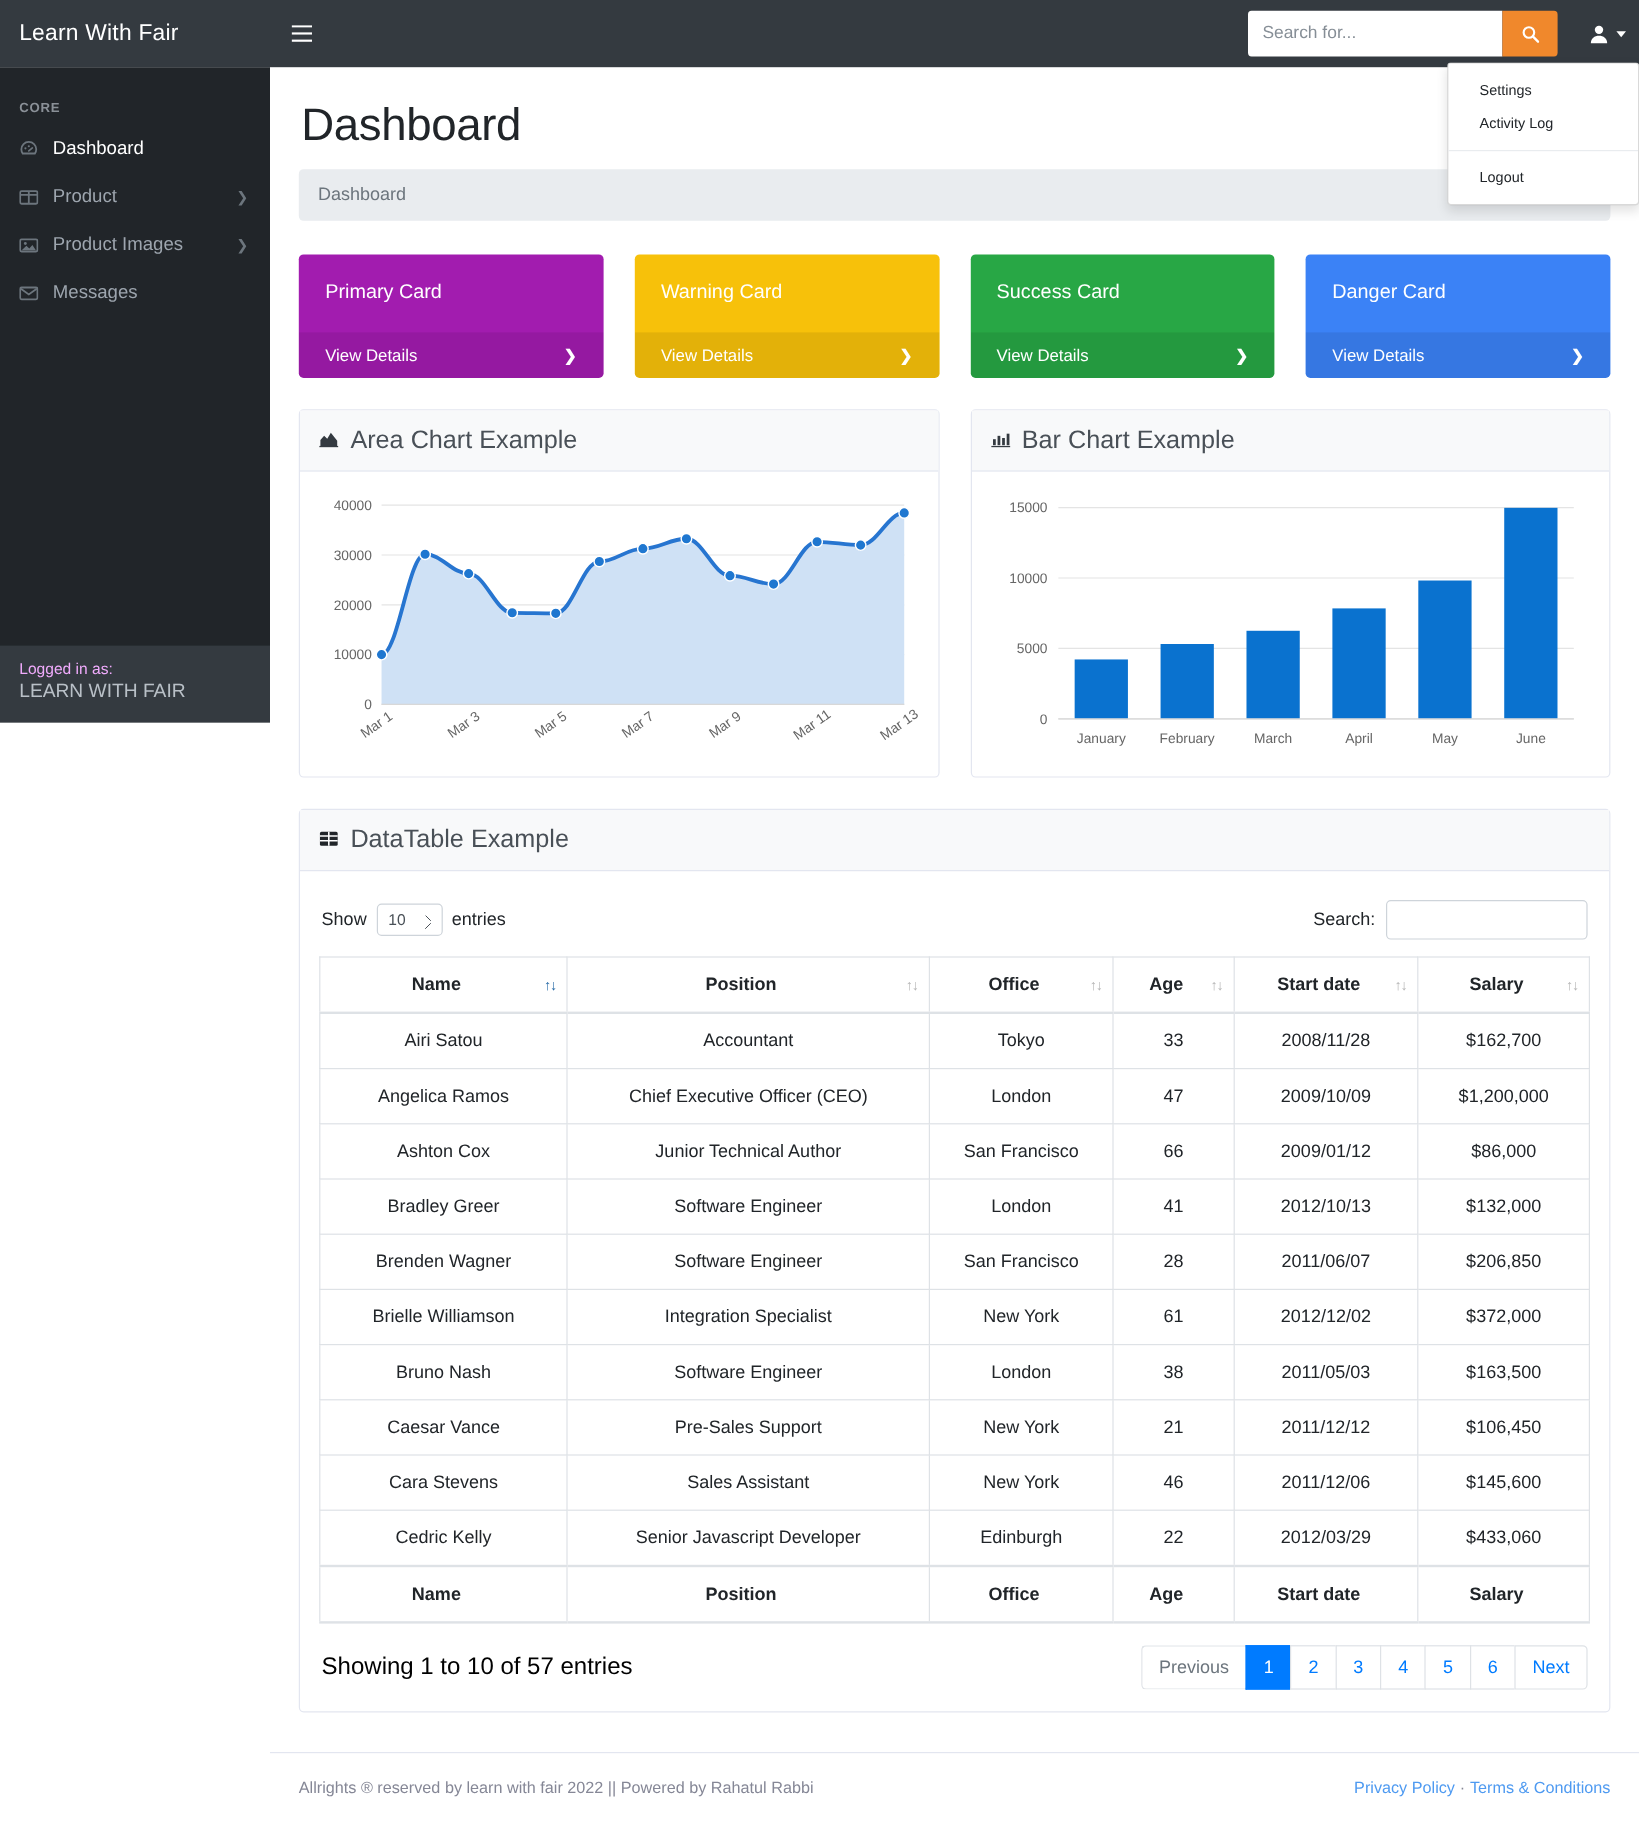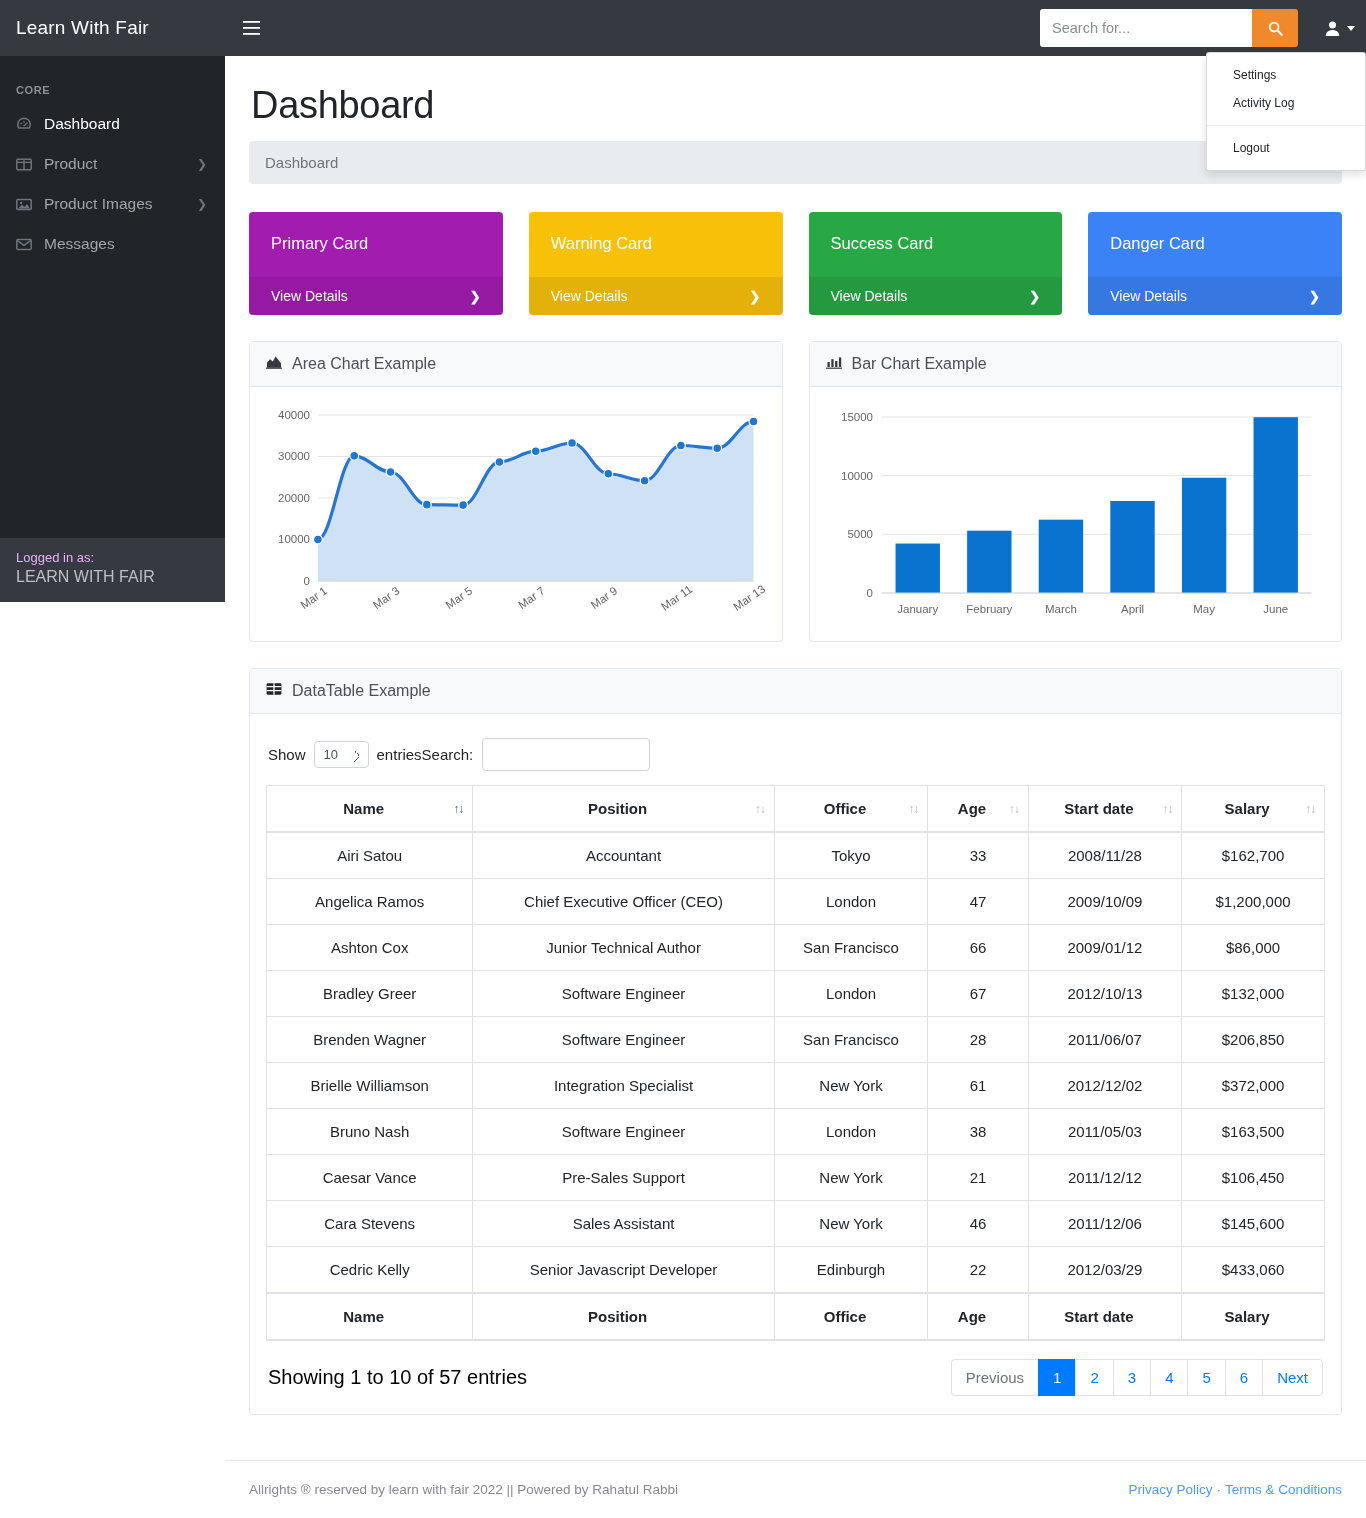--- a/index.html
+++ b/index.html
@@ -110,31 +110,31 @@
   }
   .stat-card-footer .chev { font-size: 13px; font-weight: 700; }
 
   
   #charts-row { display: flex; gap: 26px; margin-bottom: 26px; }
   .card {
     background: #fff; border: 1px solid #e3e6f0; border-radius: 4px; flex: 1;
   }
   .card-header {
     background: #f8f9fa; border-bottom: 1px solid #e3e6f0; padding: 13px 16px;
-    font-size: 16px; color: #495057; display: flex; align-items: center; gap: 10px;
+    font-size: 21px; color: #495057; display: flex; align-items: center; gap: 10px;
   }
   .card-body { padding: 18px 16px 14px 16px; }
   .chart-svg { display: block; width: 100%; height: 222px; }
   .axis-label { font-size: 11.5px; fill: #666; font-family: "Liberation Sans", sans-serif; }
   .gridline { stroke: #e4e4e4; stroke-width: 1; }
 
   
   #datatable-card { margin-bottom: 26px; }
   #dt-controls {
-    display: flex; align-items: center; justify-content: flex-start;
+    display: flex; align-items: center; justify-content: space-between;
     padding: 6px 2px 14px 2px;
   }
   #dt-length { display: flex; align-items: center; gap: 8px; font-size: 15px; color: #212529; }
   #dt-length-select {
     font-family: "Liberation Sans", sans-serif; font-size: 13px; padding: 5px 22px 5px 9px;
     border: 1px solid #ced4da; border-radius: 4px; background: #fff; color: #495057;
     appearance: none; cursor: pointer;
     background-image:
       linear-gradient(45deg, transparent 50%, #495057 50%, #495057 60%, transparent 60%),
       linear-gradient(-45deg, transparent 40%, #495057 40%, #495057 50%, transparent 50%);
@@ -476,21 +476,21 @@
                 <td>Junior Technical Author</td>
                 <td>San Francisco</td>
                 <td>66</td>
                 <td>2009/01/12</td>
                 <td>$86,000</td>
               </tr>
               <tr>
                 <td>Bradley Greer</td>
                 <td>Software Engineer</td>
                 <td>London</td>
-                <td>67</td>
+                <td>41</td>
                 <td>2012/10/13</td>
                 <td>$132,000</td>
               </tr>
               <tr>
                 <td>Brenden Wagner</td>
                 <td>Software Engineer</td>
                 <td>San Francisco</td>
                 <td>28</td>
                 <td>2011/06/07</td>
                 <td>$206,850</td>

